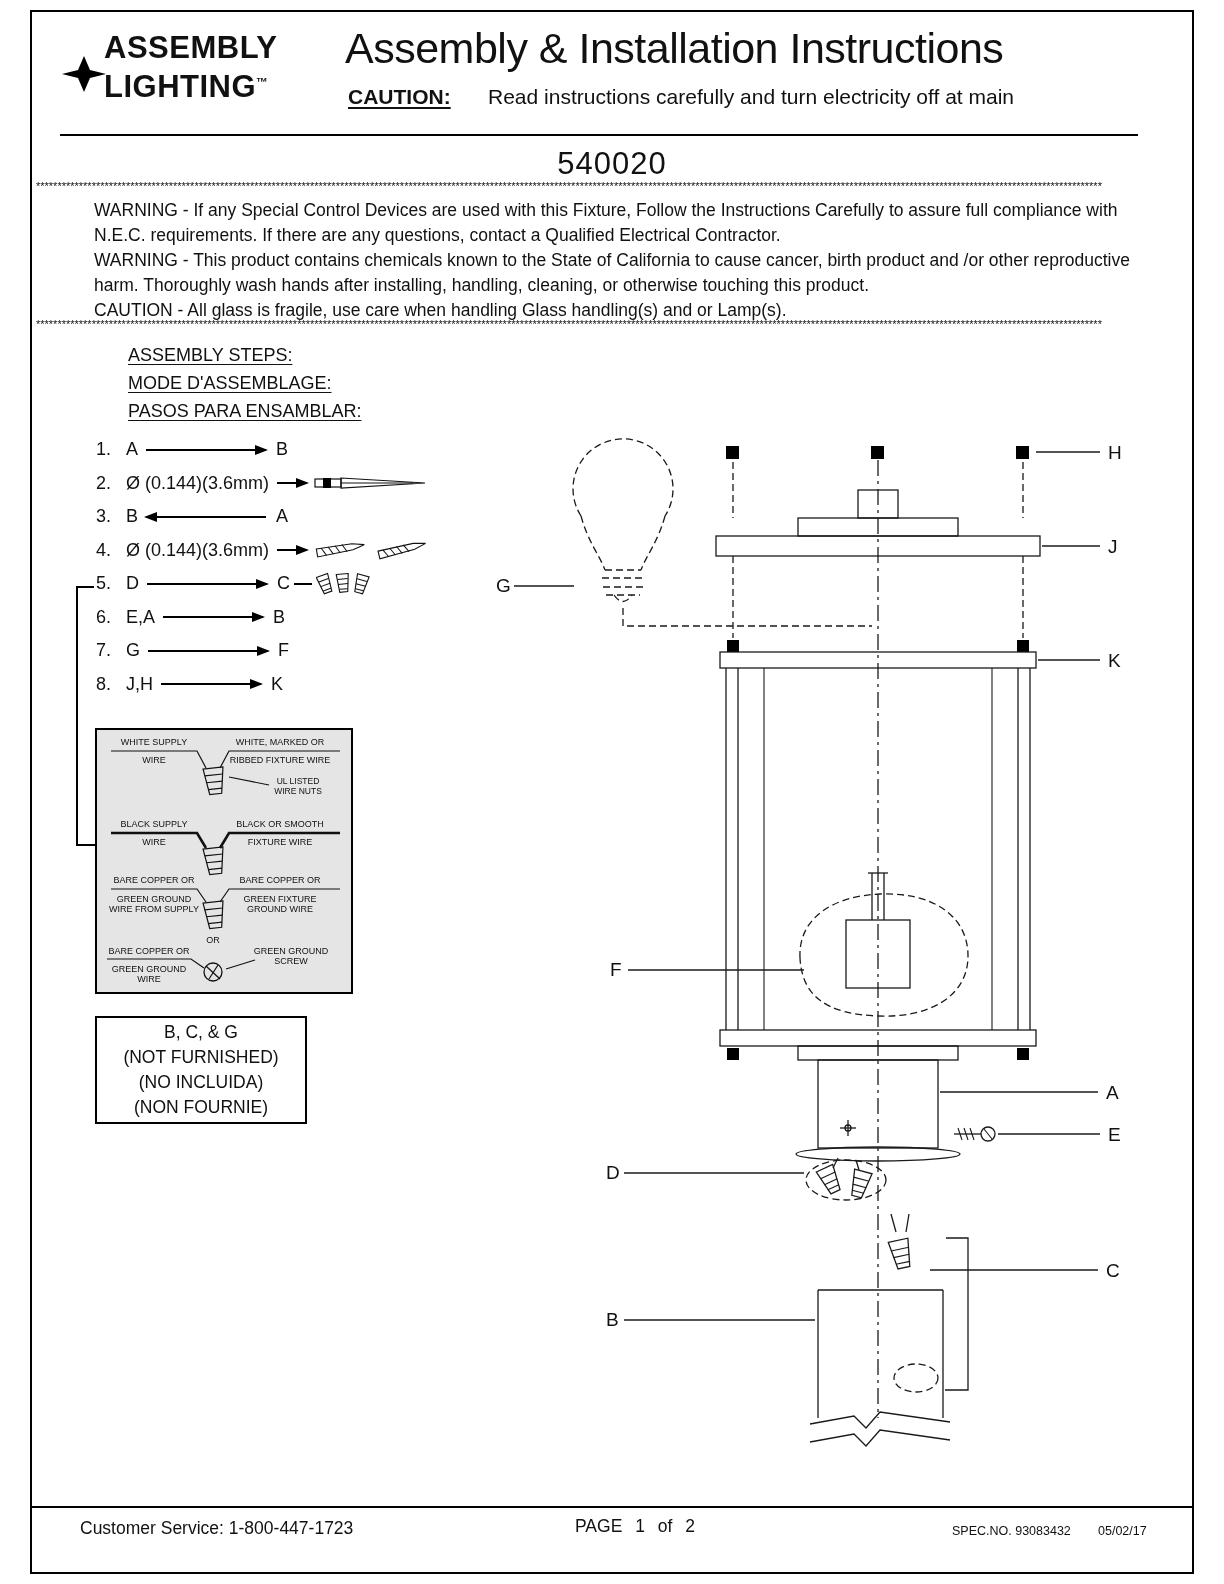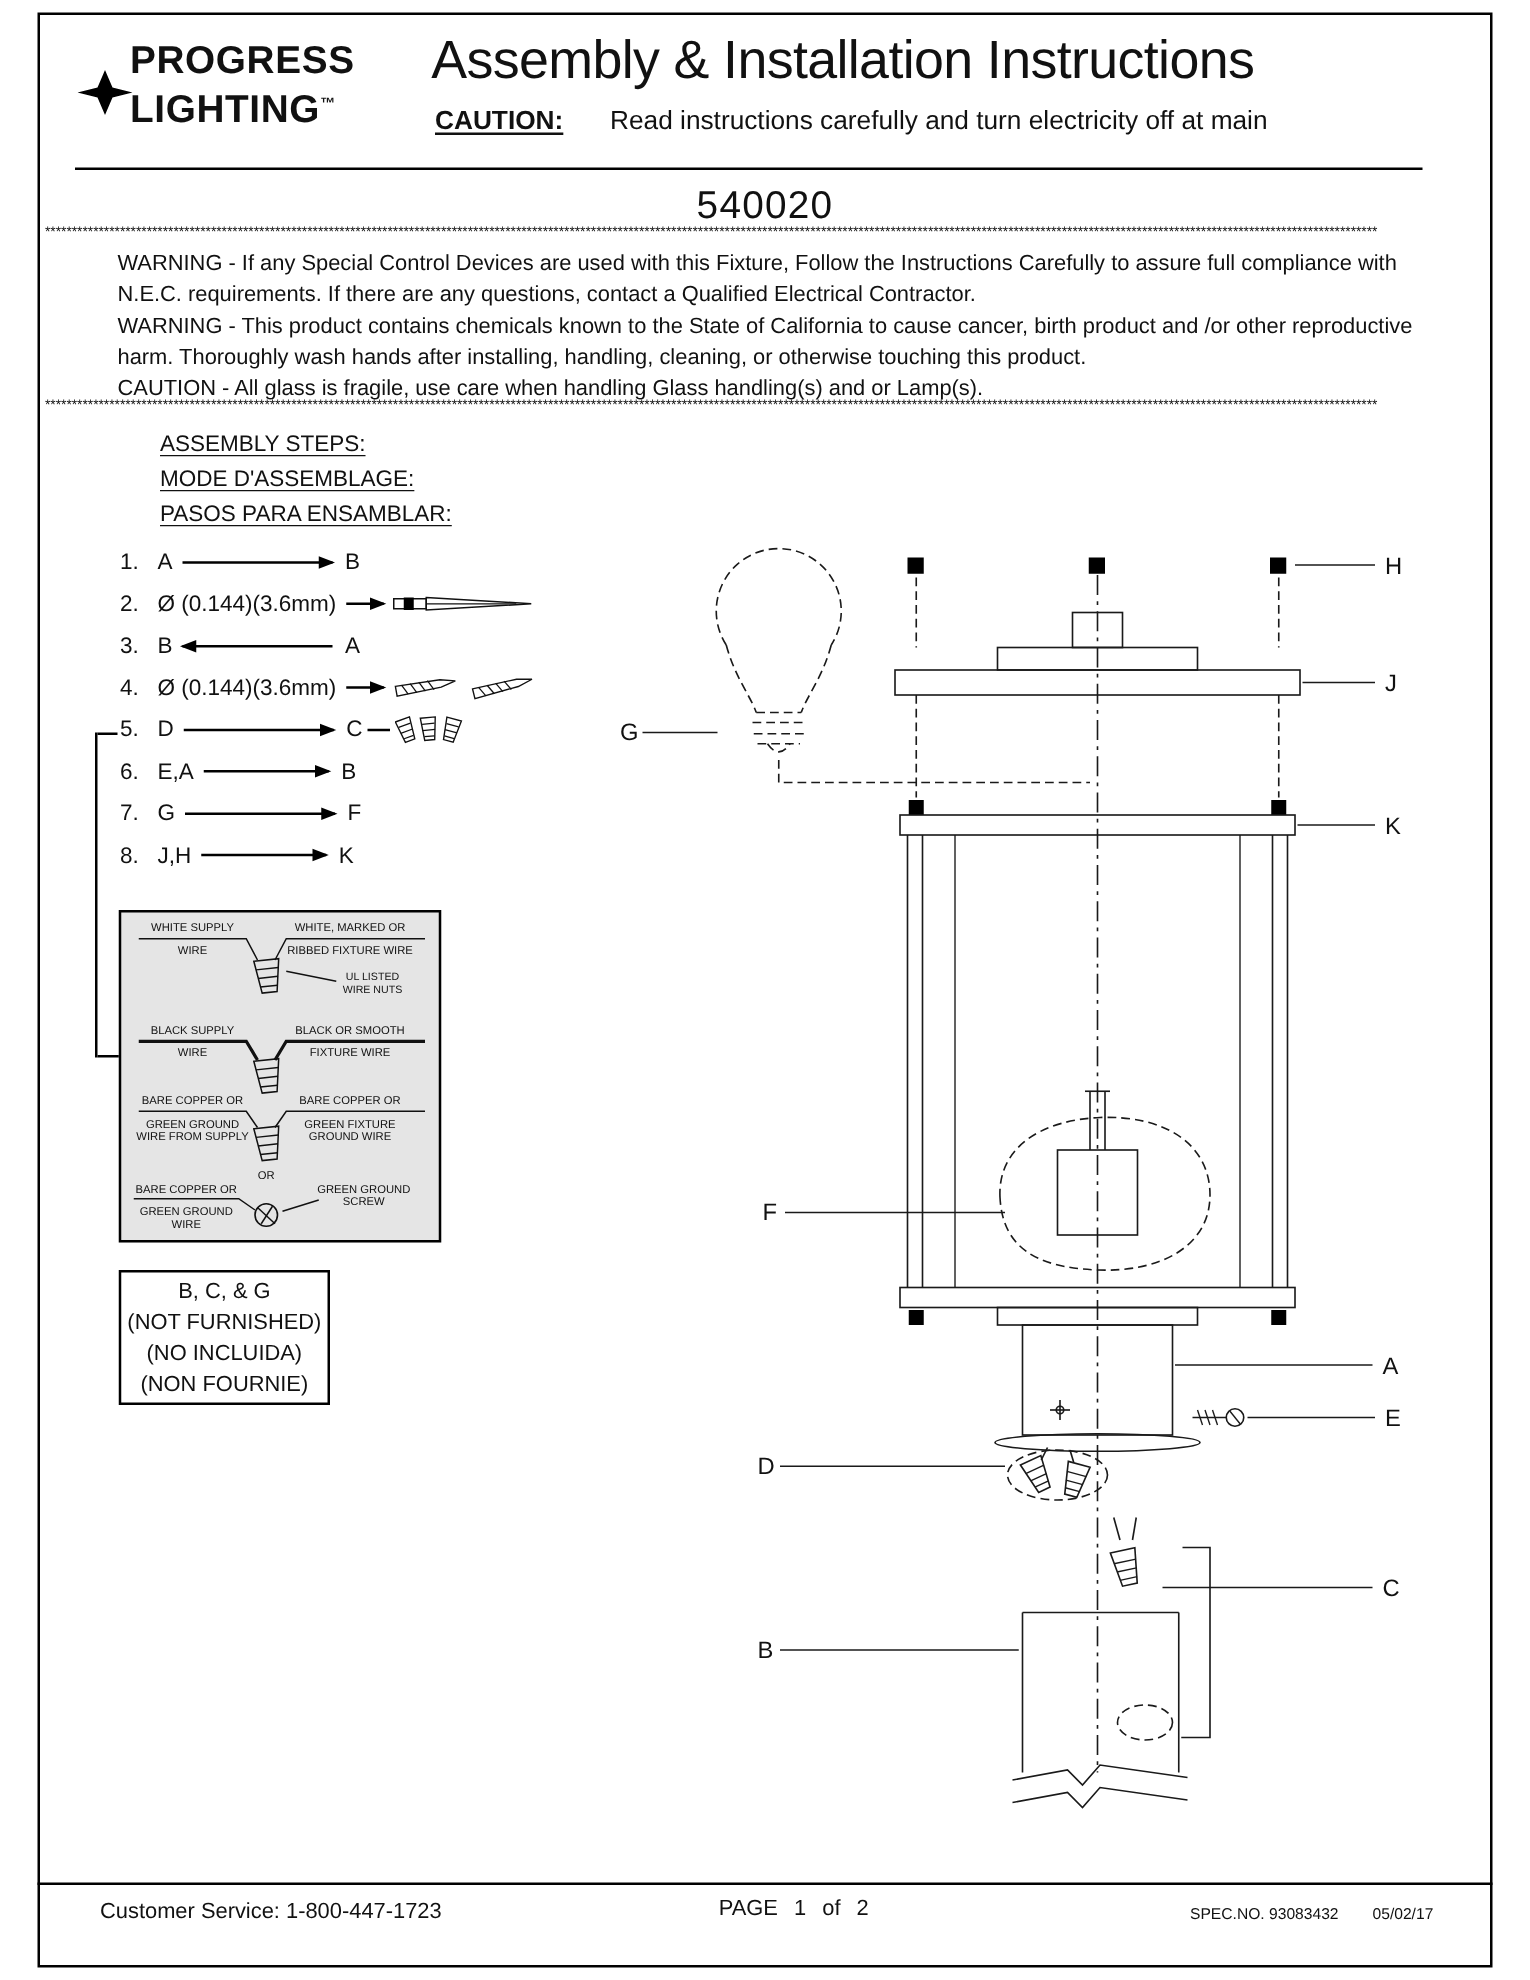--- a/index.html
+++ b/index.html
@@ -46,21 +46,21 @@
   .step-icon { display:inline-block; }
 
   
   .bracket-v { position:absolute; left:76px; top:586px; width:2px; height:260px; background:#000; }
   .bracket-h-top { position:absolute; left:78px; top:586px; width:16px; height:2px; background:#000; }
   .bracket-h-bot { position:absolute; left:78px; top:844px; width:18px; height:2px; background:#000; }
 
   .wiring-box { position:absolute; left:95px; top:728px; width:258px; height:266px; border:2px solid #000; background:#e5e5e5; }
   .wiring-box svg { display:block; }
 
-  .nf-box { position:absolute; left:95px; top:1016px; width:169px; height:108px; border:2px solid #000;
+  .nf-box { position:absolute; left:95px; top:1016px; width:212px; height:108px; border:2px solid #000;
     display:flex; flex-direction:column; align-items:center; justify-content:center;
     font-size:17.5px; line-height:25px; text-align:center; }
 
   .diagram { position:absolute; left:468px; top:418px; }
 
   .d-line { stroke:#1a1a1a; stroke-width:1.3; fill:none; }
   .d-thin { stroke-width:1.1; }
   .d-dash { stroke-dasharray:7 4; }
   .d-cl { stroke-dasharray:16 5 3 5; }
   .d-fill { fill:#000; stroke:none; }
@@ -81,21 +81,21 @@
 </head>
 <body>
 
 <div class="page-border"></div>
 
 <div class="brand">
   <svg class="brand-star" width="44" height="36" viewBox="0 0 44 36">
     <polygon points="0,18 16,14 22,0 28,14 44,18 28,22 22,36 16,22" fill="#000"></polygon>
   </svg>
   <div class="brand-text">
-    <div>PROGRESS</div>
+    <div>ASSEMBLY</div>
     <div><span>LIGHTING</span><span class="brand-tm">™</span></div>
   </div>
 </div>
 <div class="doc-title">Assembly &amp; Installation Instructions</div>
 <div class="caution-row">
   <span class="caution-label">CAUTION:</span><span class="caution-text"><span>Read instructions carefully and turn electricity off at main</span><br></span>
 </div>
 <div class="header-rule"></div>
 
 <div class="model">540020</div>

